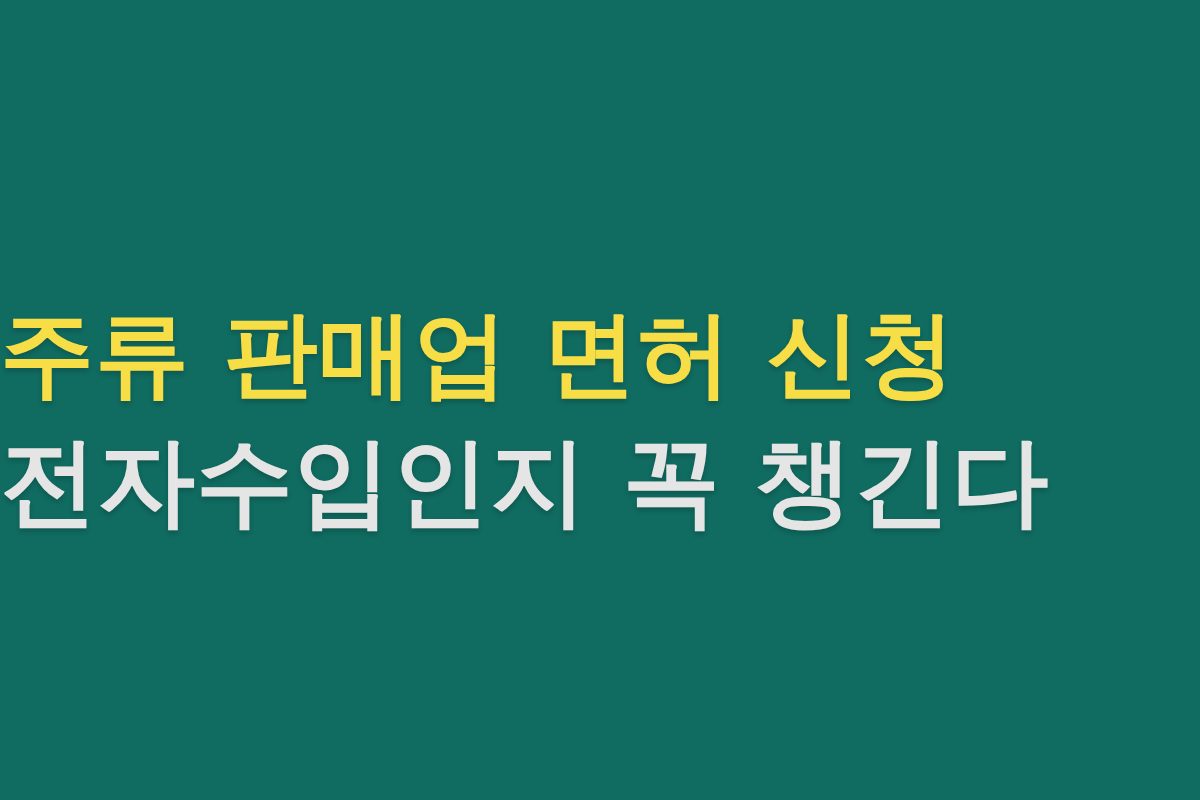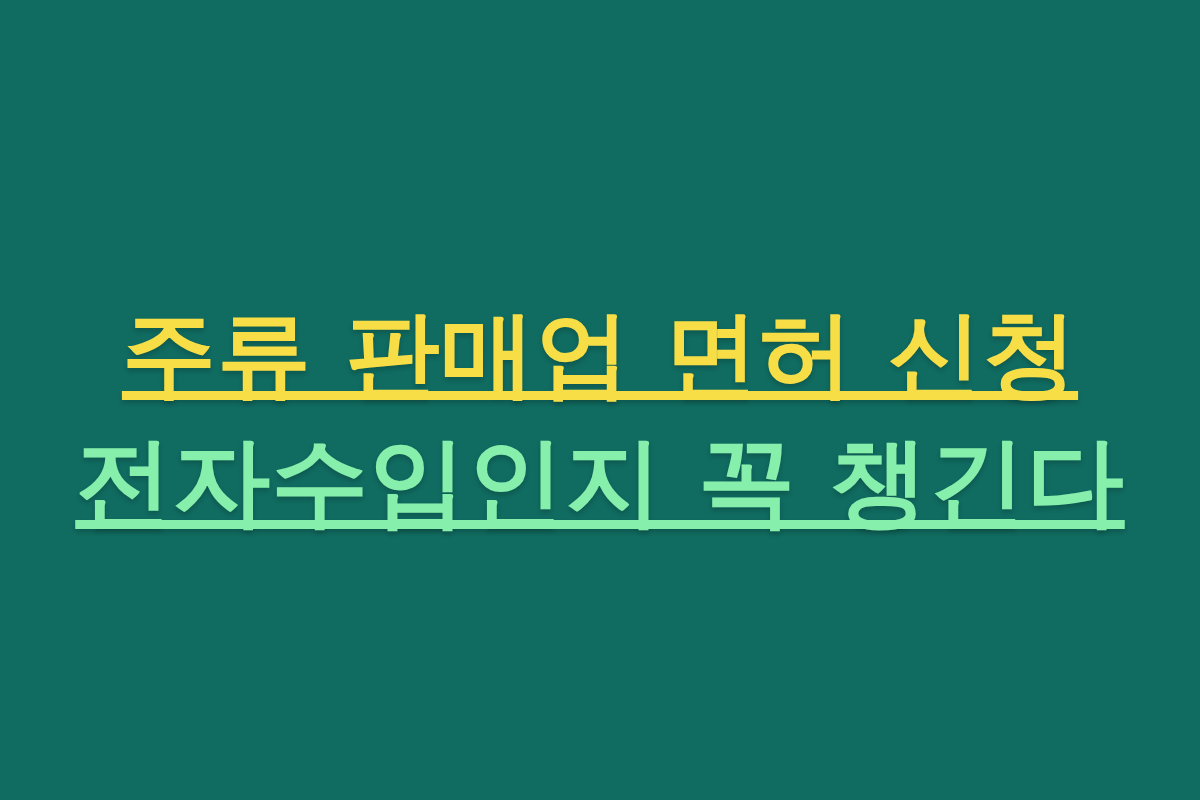--- a/index.html
+++ b/index.html
@@ -34,44 +34,43 @@
     top: 290px;
     display: flex;
     flex-direction: column;
     align-items: center;
     justify-content: flex-start;
   }
 
   .headline-line {
     display: block;
     width: 100%;
-    text-align: center;
+    text-align: left;
     color: #f8de46;
     font-family: "DejaVu Sans", "Liberation Sans", sans-serif;
     font-weight: 700;
     font-size: 96px;
     line-height: 128px;
     letter-spacing: 1px;
     white-space: nowrap;
     text-shadow: 0 3px 5px rgba(0, 0, 0, 0.18);
-    text-decoration: underline;
     -webkit-font-smoothing: antialiased;
   }
 
   .headline-line.line-1 {
     font-size: 94px;
   }
 
   .headline-line.line-2 {
     font-size: 97px;
   }
 </style>
 </head>
 <body>
 
 <div id="title-card" style="background: rgb(16, 107, 96);">
 
   <div id="headline-block">
     <span class="headline-line line-1" style="color: rgb(248, 222, 70);">주류 판매업 면허 신청</span>
-    <span class="headline-line line-2" style="color: #86efac;">전자수입인지 꼭 챙긴다</span>
+    <span class="headline-line line-2" style="color: #e5e5e5;">전자수입인지 꼭 챙긴다</span>
   </div>
 
 </div>
 
 </body></html>

